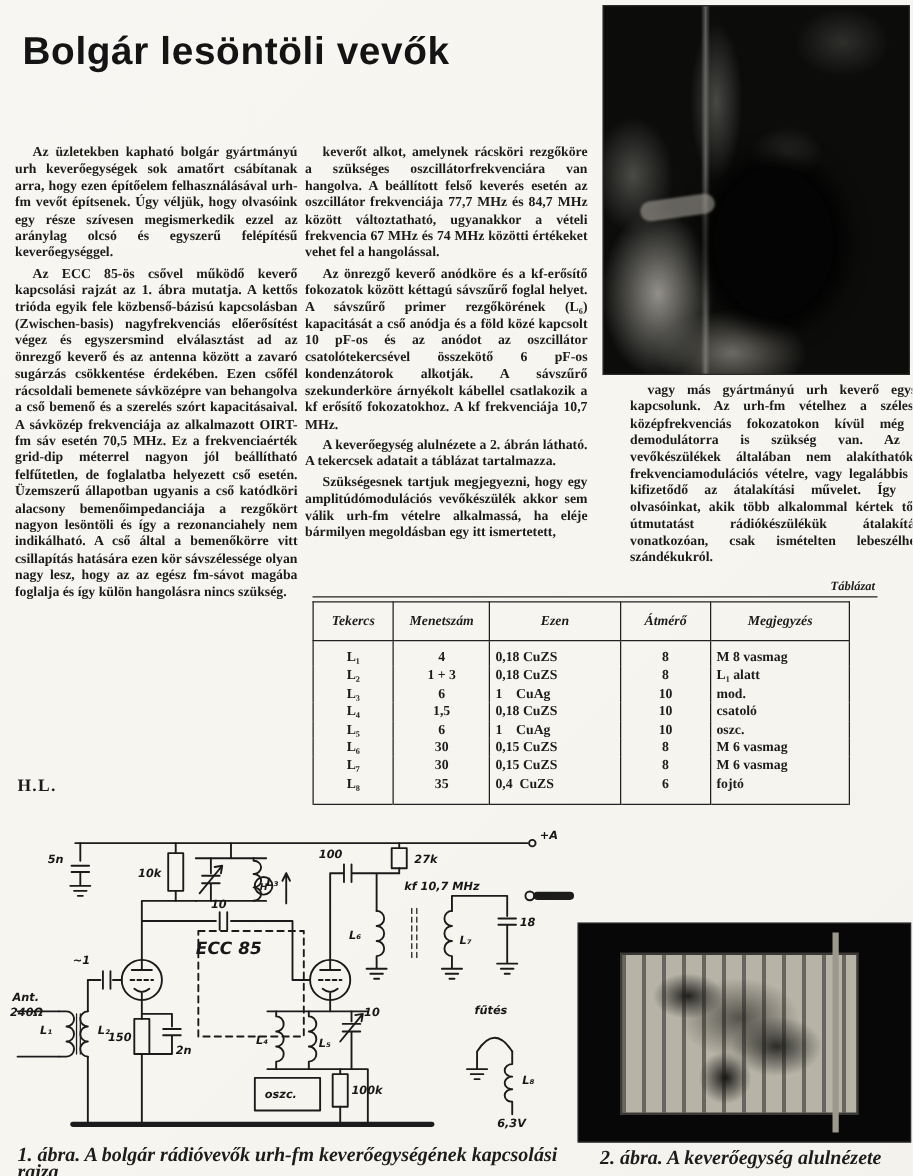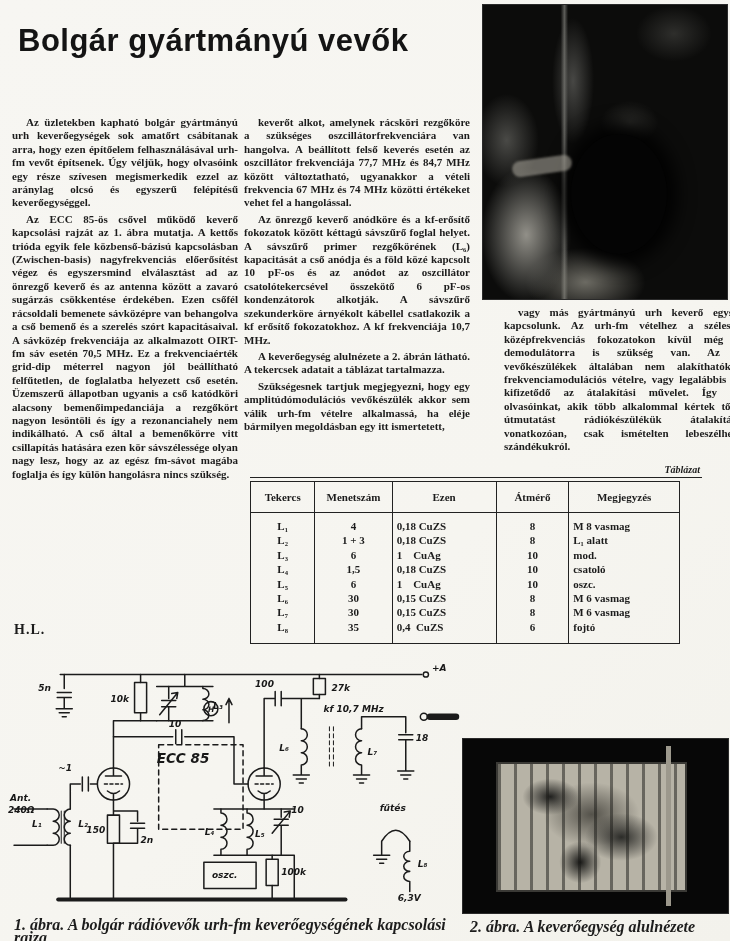--- a/index.html
+++ b/index.html
@@ -22,21 +22,21 @@
   .col1{left:12px;top:116px;width:226px;}
   .col2{left:244px;top:116px;width:226px;}
   .col3{left:504px;top:306px;width:248px;font-family:Liberation Serif, serif;}
   .author{left:14px;top:622px;font-size:14px;font-weight:bold;letter-spacing:1px;}
   .tablazat-label{left:560px;top:464px;width:140px;text-align:right;
     font-style:italic;font-weight:bold;font-size:10px;}
   .table-wrap{left:250px;top:477px;width:454px;}
   .table-toprule{width:452px;border-top:1.4px solid #222;margin-bottom:3px;}
   table.coils{border-collapse:collapse;width:430px;font-size:11px;font-weight:bold;
     border:1.6px solid #222;}
-  table.coils th{border:1.6px solid #222;padding:9px 2px;font-size:11px;text-align:center;}
+  table.coils th{border:1.6px solid #222;padding:9px 2px;font-size:11px;text-align:center;font-style:italic;}
   table.coils td{border-left:1.6px solid #222;border-right:1.6px solid #222;
     padding:0 4px;line-height:14.4px;}
   table.coils tbody tr:first-child td{padding-top:6px;}
   table.coils tbody tr:last-child td{padding-bottom:9px;}
   td.c0{width:60px;text-align:center;}
   td.c1{width:72px;text-align:center;}
   td.c2{width:104px;padding-left:16px;white-space:pre;}
   td.c3{width:70px;text-align:center;}
   td.c4{width:112px;padding-left:10px;}
   .photo{box-shadow:0 0 0 1px #2a2a2a inset;}
@@ -72,34 +72,34 @@
       radial-gradient(30px 30px at 44% 78%, #191917, transparent 70%),
       radial-gradient(60px 40px at 50% 40%, rgba(60,58,52,.8), transparent 80%),
       #b7b3a6;
     box-shadow:0 0 0 2px #3a3935;
   }
   .photo-bottom .rail{
     position:absolute;right:58px;top:8px;bottom:8px;width:5px;background:#9c988c;
   }
   .caption{font-style:italic;font-weight:bold;font-size:16px;line-height:13px;}
   .caption1{left:14px;top:918px;width:446px;}
-  .caption2{left:470px;top:920px;width:250px;}
+  .caption2{left:480px;top:920px;width:250px;}
   .schematic{left:8px;top:658px;width:452px;height:260px;}
   .schematic svg{display:block;}
   .slabels text{font:italic bold 9px "DejaVu Sans",sans-serif;fill:#181818;}
   .slabels text.slab-big{font:italic bold 13.5px "DejaVu Sans",sans-serif;}
   .slabels text.slab-small{font:italic bold 7.5px "DejaVu Sans",sans-serif;}
 </style>
 </head>
 <body>
 
 <div class="page">
 
   <div class="abs title">
-    <div>Bolgár gyártmányú vevők</div>
+    <div>Bolgár lesöntöli vevők</div>
   </div>
 
   <div class="abs photo photo-top">
     <div class="tube-shadow"></div>
     <div class="coil-glow"></div>
   </div>
 
   <div class="abs col col1">
     <p>Az üzletekben kapható bolgár gyártmányú urh keverőegységek sok amatőrt csábítanak arra, hogy ezen építőelem felhasználásával urh-fm vevőt építsenek. Úgy véljük, hogy olvasóink egy része szívesen megismerkedik ezzel az aránylag olcsó és egyszerű felépítésű keverőegységgel.</p>
     <p>Az ECC 85-ös csővel működő keverő kapcsolási rajzát az 1. ábra mutatja. A kettős trióda egyik fele közbenső-bázisú kapcsolásban (Zwischen-basis) nagyfrekvenciás előerősítést végez és egyszersmind elválasztást ad az önrezgő keverő és az antenna között a zavaró sugárzás csökkentése érdekében. Ezen csőfél rácsoldali bemenete sávközépre van behangolva a cső bemenő és a szerelés szórt kapacitásaival. A sávközép frekvenciája az alkalmazott OIRT-fm sáv esetén 70,5 MHz. Ez a frekvenciaérték grid-dip méterrel nagyon jól beállítható felfűtetlen, de foglalatba helyezett cső esetén. Üzemszerű állapotban ugyanis a cső katódköri alacsony bemenőimpedanciája a rezgőkört nagyon lesöntöli és így a rezonanciahely nem indikálható. A cső által a bemenőkörre vitt csillapítás hatására ezen kör sávszélessége olyan nagy lesz, hogy az az egész fm-sávot magába foglalja és így külön hangolásra nincs szükség.</p>

